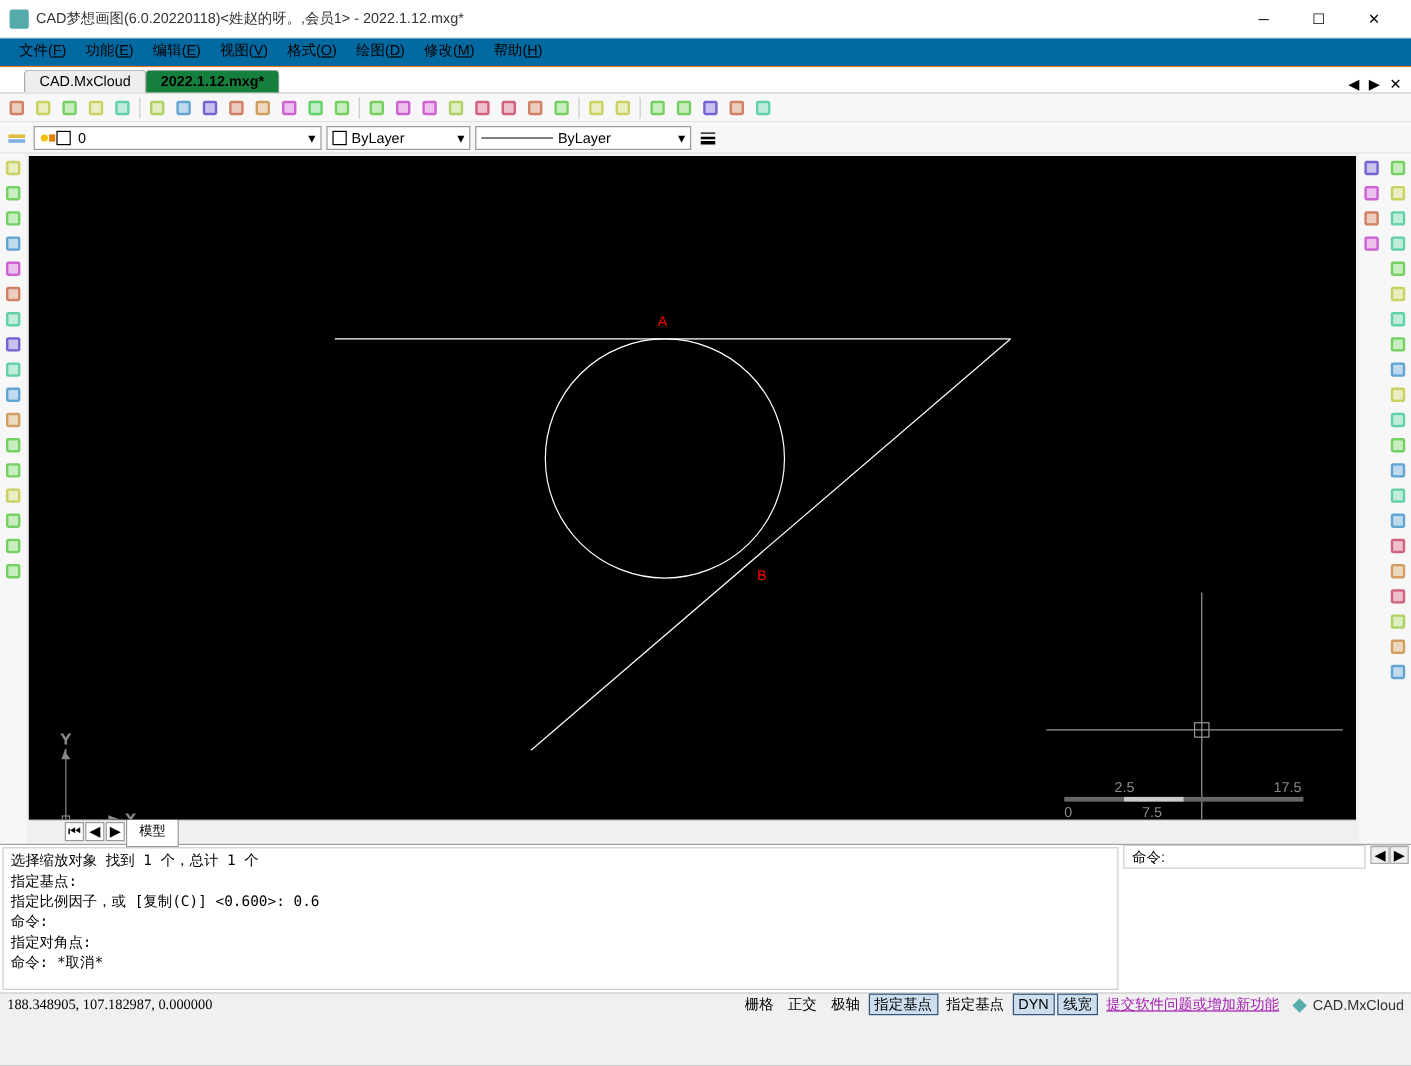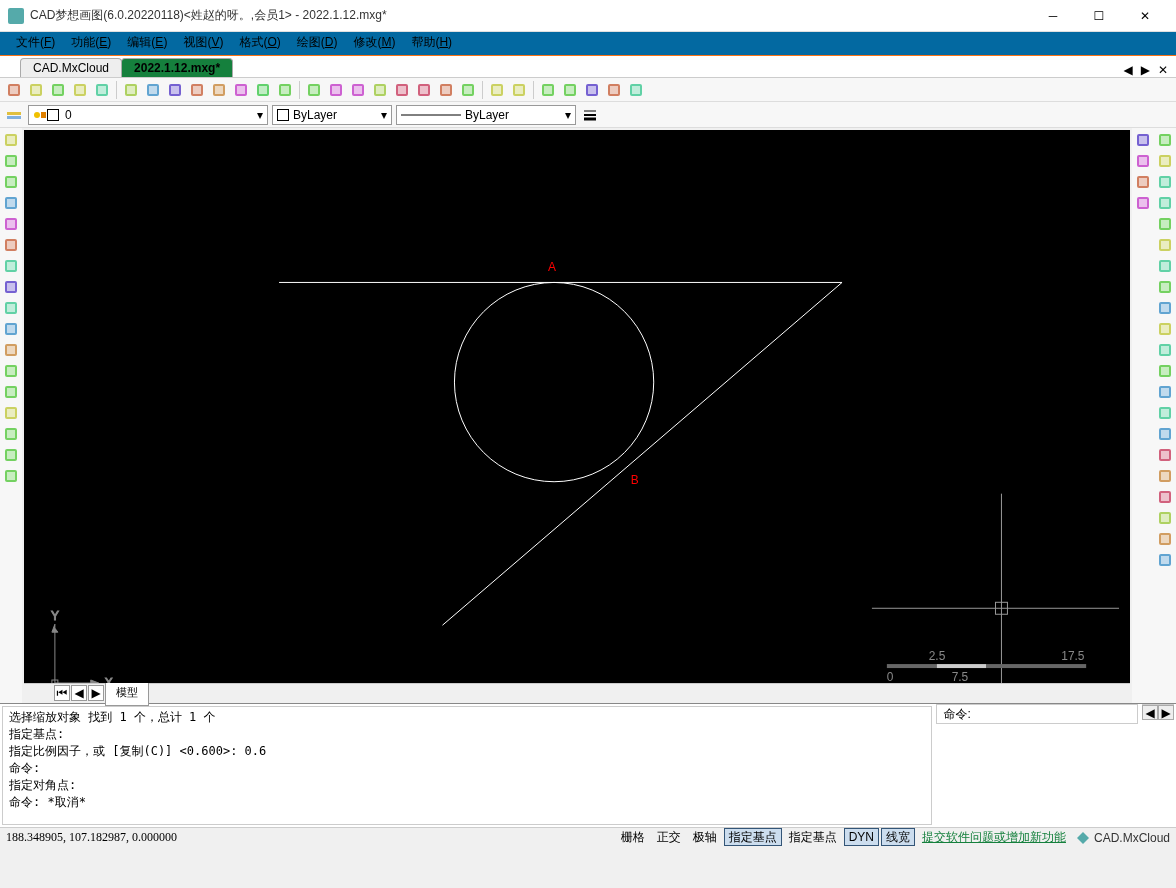--- a/index.html
+++ b/index.html
@@ -38,21 +38,21 @@
   .cmdline { height: 20px; display: flex; align-items: center; padding: 0 6px; font-family: SimSun, monospace; border: 1px solid #ccc; margin:0 2px 2px 2px; }
   .cmdline input { flex: 1; border: none; outline: none; font-family: inherit; font-size: 12px; }
   .hscroll { height: 16px; background:#f0f0f0; display:flex; border-top:1px solid #ccc; margin:0 2px;}
   .hscroll .lbtn,.hscroll .rbtn{width:16px;border:1px solid #aaa;background:#eee;text-align:center;line-height:14px;cursor:pointer;}
   .hscroll .track{flex:1;}
   .statusbar { height: 20px; background: #f0f0f0; border-top: 1px solid #ccc; display: flex; align-items: center; padding: 0 6px; font-size: 12px; }
   .statusbar .coords { flex: 0 0 auto; font-family: Liberation Serif, serif; }
   .statusbar .spacer { flex: 1; }
   .statusbar .sbtn { padding: 1px 4px; border: 1px solid transparent; cursor: pointer; margin: 0 1px; }
   .statusbar .sbtn.active { border-color: #357; background: #cde; }
-  .statusbar .link { color: #15803d; text-decoration: underline; cursor: pointer; margin-left: 6px; }
+  .statusbar .link { color: #a21caf; text-decoration: underline; cursor: pointer; margin-left: 6px; }
   .statusbar .brand { margin-left: 10px; color: #333; display:flex; align-items:center; gap:4px; }
   .u { text-decoration: underline; }
 </style>
 </head>
 <body>
 
 <div class="titlebar">
   <div class="appicon"></div>
   <div class="title">CAD梦想画图(6.0.20220118)&lt;姓赵的呀。,会员1&gt; - 2022.1.12.mxg*</div>
   <div class="winbtn">─</div>

